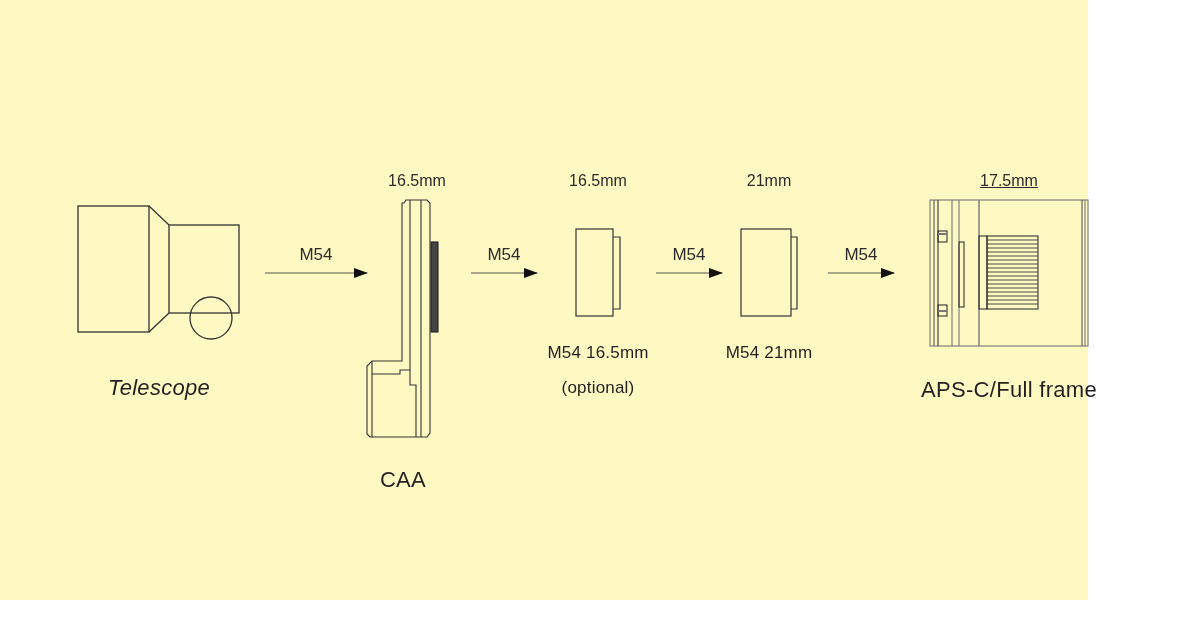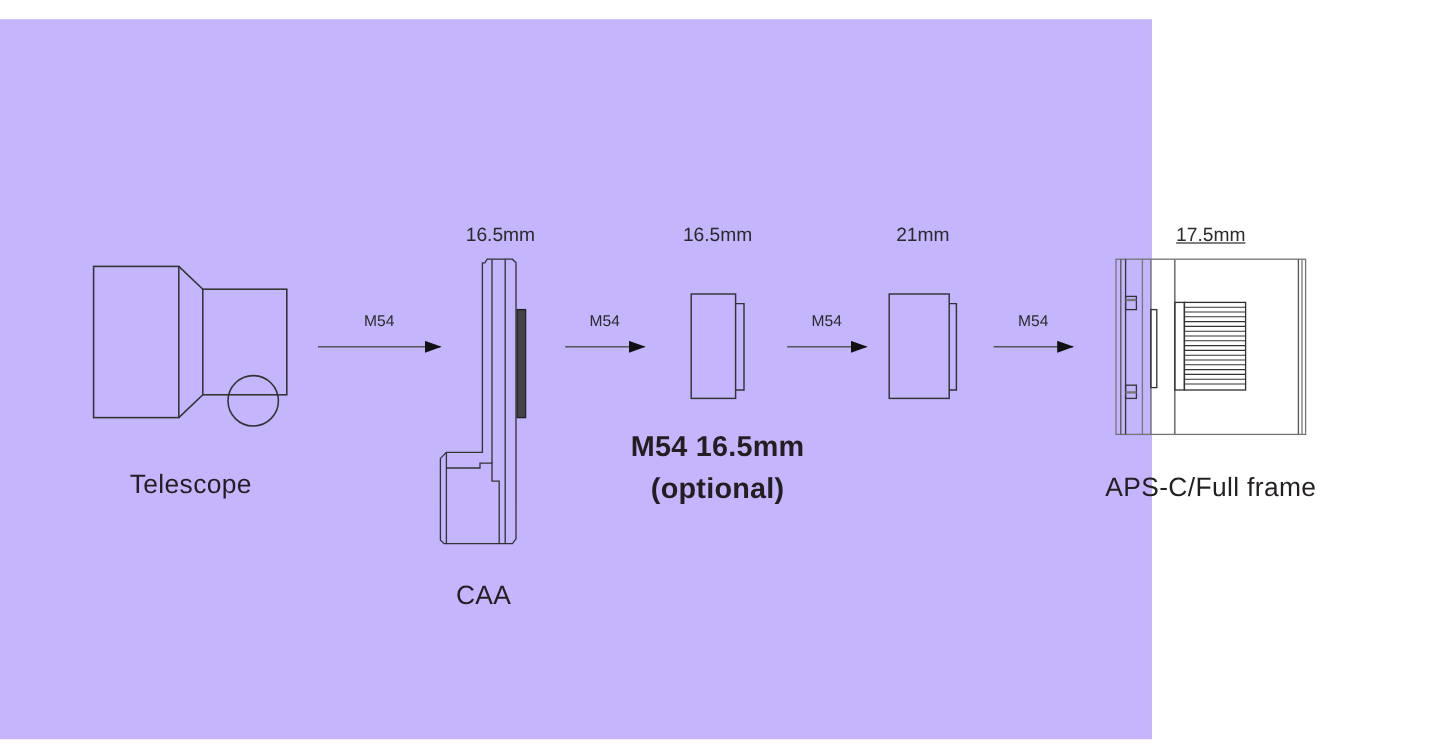--- a/index.html
+++ b/index.html
@@ -3,33 +3,33 @@
   <meta charset="utf-8">
   <style>
     html, body { margin: 0; padding: 0; }
     body {
       width: 1200px; height: 621px; position: relative; overflow: hidden;
       background: #ffffff;
       font-family: "Liberation Sans", "DejaVu Sans", sans-serif;
       color: #231f20;
     }
     .canvas {
-      position: absolute; left: 0; top: 16px; width: 960px; height: 600px;
-      background: #c4b5fd;
+      position: absolute; left: 0; top: 0; width: 1088px; height: 600px;
+      background: #fef9c3;
     }
     svg.drawing { position: absolute; left: 0; top: 0; width: 1200px; height: 600px; }
     .lbl {
       position: absolute; white-space: nowrap; text-align: center;
       transform: translateX(-50%);
       line-height: 1.25;
     }
     .dim { font-size: 16px; color: #2b2b2b; }
-    .conn { font-size: 13px; color: #2b2b2b; }
+    .conn { font-size: 17px; color: #2b2b2b; }
     .name { font-size: 22px; color: #231f20; letter-spacing: 0.3px; }
-    .name-lg { font-size: 24px; color: #231f20; letter-spacing: 0.2px; font-weight: bold; }
+    .name-lg { font-size: 17px; color: #231f20; letter-spacing: 0.2px; }
   </style>
 </head>
 <body>
 
 <div class="canvas">
   <svg class="drawing" viewBox="0 0 1200 600" xmlns="http://www.w3.org/2000/svg">
     <defs>
       <marker id="ah" markerWidth="14" markerHeight="10" refX="13" refY="5" orient="auto" markerUnits="userSpaceOnUse">
         <path d="M0,0 L14,5 L0,10 Z" fill="#111"></path>
       </marker>
@@ -111,18 +111,19 @@
   <div class="lbl dim" style="left:417px; top:171px;">16.5mm</div>
   <div class="lbl dim" style="left:598px; top:171px;">16.5mm</div>
   <div class="lbl dim" style="left:769px; top:171px;">21mm</div>
   <div class="lbl dim" style="left:1009px; top:171px;text-decoration:underline;">17.5mm</div>
 
   <div class="lbl conn" style="left:316px; top:244px;">M54</div>
   <div class="lbl conn" style="left:504px; top:244px;">M54</div>
   <div class="lbl conn" style="left:689px; top:244px;">M54</div>
   <div class="lbl conn" style="left:861px; top:244px;">M54</div>
 
-  <div class="lbl name" style="left:159px; top:374px;">Telescope</div>
+  <div class="lbl name" style="left:159px; top:374px;font-style:italic;">Telescope</div>
   <div class="lbl name" style="left:403px; top:466px;">CAA</div>
   <div class="lbl name-lg" style="left:598px; top:342px;">M54 16.5mm</div>
   <div class="lbl name-lg" style="left:598px; top:377px;">(optional)</div>
+  <div class="lbl name-lg" style="left:769px; top:342px;">M54 21mm</div>
   <div class="lbl name" style="left:1009px; top:376px;">APS-C/Full frame</div>
 </div>
 
 </body></html>

